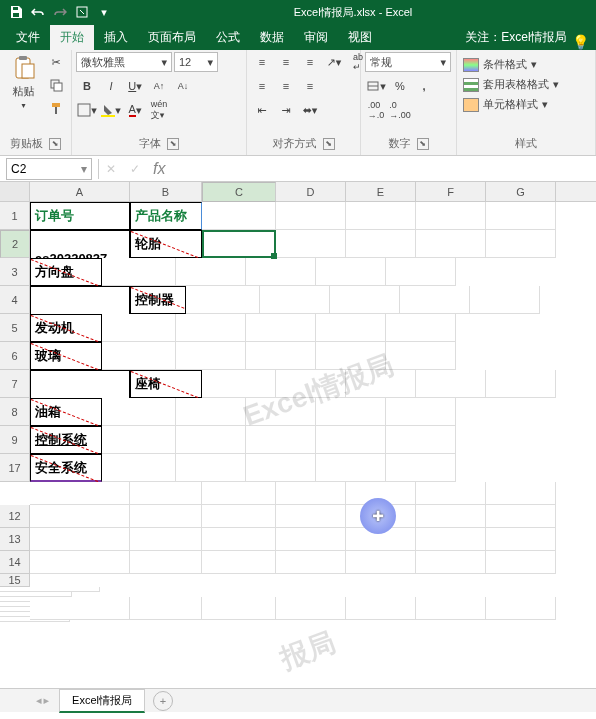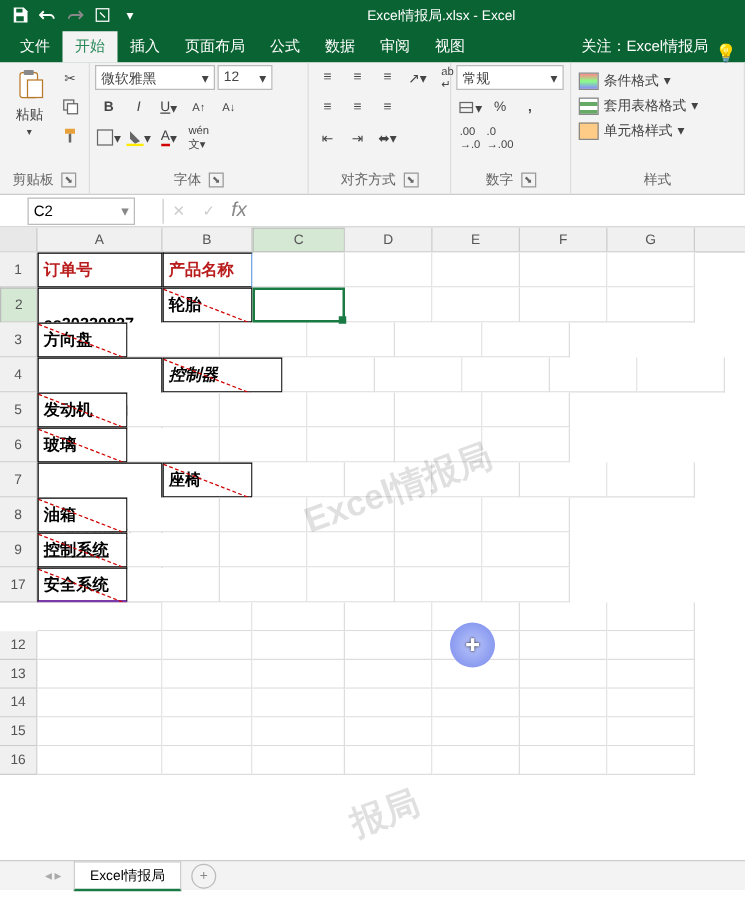--- a/index.html
+++ b/index.html
@@ -16,35 +16,35 @@
 .group{border-right:1px solid #ddd;display:flex;flex-direction:column;padding:2px 4px}
 .group .body{flex:1;display:flex;align-items:flex-start;gap:2px}
 .group .lbl{text-align:center;font-size:11px;color:#666;padding:2px 0;display:flex;justify-content:center;align-items:center;gap:6px}
 .col{display:flex;flex-direction:column;gap:3px;align-items:center}
 .bigbtn{display:flex;flex-direction:column;align-items:center;gap:2px;padding:2px;cursor:pointer;width:40px}
 .bigbtn .ic{width:28px;height:28px}
 .smi{width:22px;height:20px;display:flex;align-items:center;justify-content:center;cursor:pointer;border:1px solid transparent}
 .sel{height:20px;border:1px solid #bbb;background:#fff;font-size:11px;display:flex;align-items:center;padding:0 4px;cursor:pointer}
 .row{display:flex;gap:2px;align-items:center}
 .fbar{height:26px;border-bottom:1px solid #ccc;display:flex;align-items:center;background:#fff}
-.nbox{width:86px;height:22px;border:1px solid #bbb;margin:0 22px;display:flex;align-items:center;padding:0 4px;font-size:12px}
+.nbox{width:86px;height:22px;border:1px solid #bbb;margin:0 6px;display:flex;align-items:center;padding:0 4px;font-size:12px}
 .fbar .fi{width:24px;text-align:center;color:#666;font-size:12px}
 .fbar .fx{color:#888;font-style:italic;padding:0 6px}
 .fbar input{border:none;outline:none;flex:1;font-size:12px;padding:0 4px}
 .grid{position:relative;height:506px;overflow:hidden}
 .chdr{display:flex;height:20px;border-bottom:1px solid #ccc;background:#f0f0f0;font-size:11px;color:#555}
 .corner{width:30px;border-right:1px solid #ccc;background:#e8e8e8}
 .ch{border-right:1px solid #ccc;display:flex;align-items:center;justify-content:center}
 .ch.sel{background:#d4e8d4}
 .rows{position:relative}
 .rh{width:30px;border-right:1px solid #ccc;border-bottom:1px solid #ccc;background:#f0f0f0;display:flex;align-items:center;justify-content:center;font-size:11px;color:#555}
 .rh.sel{background:#d4e8d4}
 .row-r{display:flex}
 .cell{border-right:1px solid #ddd;border-bottom:1px solid #ddd;font-size:13px;padding:2px 4px;display:flex;align-items:center;position:relative;background:#fff}
-.cell.hdr{color:#b91c1c;font-weight:bold;border:1px solid #000}
+.cell.hdr{color:#15803d;font-weight:bold;border:1px solid #000}
 .cell.data{color:#000;font-weight:bold;border-right:1px solid #4a8cd8}
 .cell.boxed{border:1px solid #000}
 .activecell{position:absolute;border:2px solid #1a7a43;pointer-events:none;z-index:5}
 .activecell::after{content:"";position:absolute;right:-3px;bottom:-3px;width:6px;height:6px;background:#1a7a43}
 .diag{position:absolute;width:100%;height:1px;border-top:1px dashed #d00000;transform-origin:0 0}
 .cursor{position:absolute;left:360px;top:316px;width:36px;height:36px;border-radius:50%;background:radial-gradient(circle,#b8c4f8 0%,#8a9af0 70%,transparent 100%);display:flex;align-items:center;justify-content:center;z-index:10}
 .cursor::after{content:"✚";color:#fff;font-size:14px;text-shadow:0 0 2px #000}
 .wm{position:absolute;font-size:28px;color:rgba(0,0,0,0.12);transform:rotate(-20deg);pointer-events:none;z-index:2;font-weight:bold}
 .sheettabs{height:24px;border-top:1px solid #ccc;display:flex;align-items:center;background:#f3f3f3;font-size:11px}
 .st{padding:3px 12px;border:1px solid #ccc;background:#fff;margin-left:4px;cursor:pointer;border-bottom:2px solid #1a7a43}
@@ -291,21 +291,21 @@
         <div class="cell data boxed" style="width: 72px; height: 28px;">方向盘<div class="diag" style="width: 77.2528px; transform: rotate(21.2505deg); left: 0px; top: 0px;"></div></div>
         <div class="cell" style="width: 74px; height: 28px;"></div>
         <div class="cell" style="width: 70px; height: 28px;"></div>
         <div class="cell" style="width: 70px; height: 28px;"></div>
         <div class="cell" style="width: 70px; height: 28px;"></div>
         <div class="cell" style="width: 70px; height: 28px;"></div>
       </div>
       <div class="row-r" style="height: 28px;">
         <div class="rh" style="height: 28px;">4</div>
         <div class="cell boxed" style="width: 100px; height: 84px; font-weight: bold;">as20220830</div>
-        <div class="cell data boxed" style="width: 96px; height: 28px; font-style: italic;">控制器<div class="diag" style="width: 77.2528px; transform: rotate(21.2505deg); left: 0px; top: 0px;"></div></div>
+        <div class="cell data boxed" style="width: 56px; height: 28px;">控制器<div class="diag" style="width: 77.2528px; transform: rotate(21.2505deg); left: 0px; top: 0px;"></div></div>
         <div class="cell" style="width: 74px; height: 28px;"></div>
         <div class="cell" style="width: 70px; height: 28px;"></div>
         <div class="cell" style="width: 70px; height: 28px;"></div>
         <div class="cell" style="width: 70px; height: 28px;"></div>
         <div class="cell" style="width: 70px; height: 28px;"></div>
       </div>
       <div class="row-r" style="height: 28px;">
         <div class="rh" style="height: 28px;">5</div>
         <div class="cell data boxed" style="width: 72px; height: 28px;">发动机<div class="diag" style="width: 77.2528px; transform: rotate(21.2505deg); left: 0px; top: 0px;"></div></div>
         <div class="cell" style="width: 74px; height: 28px;"></div>
@@ -393,21 +393,21 @@
       <div class="row-r" style="height: 23px;">
         <div class="rh" style="height: 23px;">14</div>
         <div class="cell" style="width: 100px; height: 23px;"></div>
         <div class="cell" style="width: 72px; height: 23px;"></div>
         <div class="cell" style="width: 74px; height: 23px;"></div>
         <div class="cell" style="width: 70px; height: 23px;"></div>
         <div class="cell" style="width: 70px; height: 23px;"></div>
         <div class="cell" style="width: 70px; height: 23px;"></div>
         <div class="cell" style="width: 70px; height: 23px;"></div>
       </div>
-      <div class="row-r" style="height: 23px;">
+      <div class="row-r" style="height: 23px; flex-direction: column;">
         <div class="rh" style="height: 23px;">15</div>
         <div class="cell" style="width: 100px; height: 23px;"></div>
         <div class="cell" style="width: 72px; height: 23px;"></div>
         <div class="cell" style="width: 74px; height: 23px;"></div>
         <div class="cell" style="width: 70px; height: 23px;"></div>
         <div class="cell" style="width: 70px; height: 23px;"></div>
         <div class="cell" style="width: 70px; height: 23px;"></div>
         <div class="cell" style="width: 70px; height: 23px;"></div>
       </div>
       <div class="row-r" style="height: 23px;">

